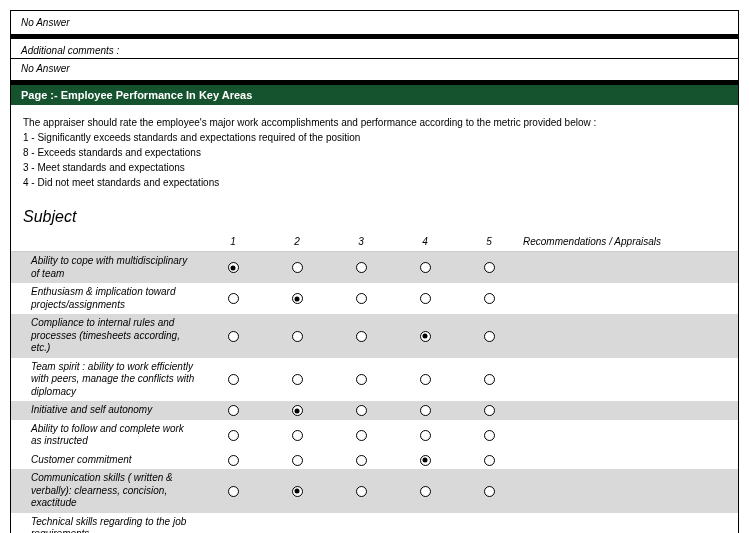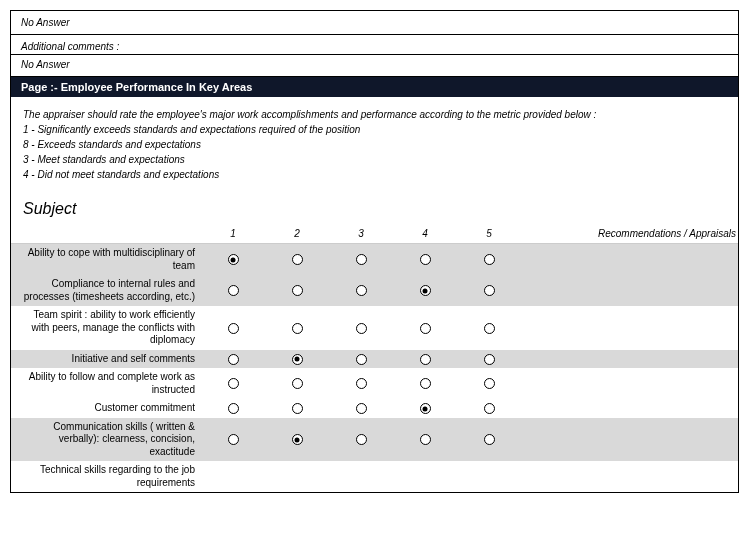--- a/index.html
+++ b/index.html
@@ -10,35 +10,34 @@
     width: 749px;
     font-size: 10px;
     color: #000;
   }
   .outer {
     border: 1px solid #000;
     padding: 0;
   }
   .section {
     padding: 6px 10px;
-    border-bottom: 1px solid #000000;
+    border-bottom: 5px solid #000000;
   }
   .no-border-bottom { border-bottom: none; }
   .italic { font-style: italic; }
   .bold { font-weight: normal; }
   .page-header {
-    background: #0f172a;
+    background: #14532d;
     color: #fff;
     font-weight: bold;
     padding: 4px 10px;
     font-size: 11px;
   }
   .instructions {
     padding: 10px 12px 14px 12px;
-    font-style: italic;
     line-height: 1.5;
   }
   .subject-header {
     padding: 4px 12px 6px 12px;
     font-weight: normal;
     font-style: italic;
     font-size: 16px;
   }
   table.matrix {
     width: 100%;
@@ -47,31 +46,31 @@
   }
   table.matrix th {
     font-style: italic;
     font-weight: normal;
     text-align: center;
     padding: 4px 2px;
     border-bottom: 1px solid #ccc;
   }
   table.matrix th.subject-col { width: 190px; }
   table.matrix th.rating-col { width: 64px; text-align: center; }
-  table.matrix th.rec-col { text-align: right; font-style: italic; margin-top: 20px; }
+  table.matrix th.rec-col { text-align: left; font-style: italic; margin-top: 20px; }
   table.matrix td {
     padding: 3px 4px;
     vertical-align: middle;
   }
   table.matrix tr.shaded td { background: #d9d9d9; }
   table.matrix td.label {
-    padding-left: 12px;
+    font-style: italic;
+    padding-left: 20px;
     padding-right: 6px;
     line-height: 1.25;
-    text-align: right;
   }
   table.matrix td.radio-cell { text-align: center; }
   .radio {
     display: inline-block;
     width: 11px;
     height: 11px;
     border: 1.3px solid #000;
     border-radius: 50%;
     position: relative;
     background: #fff;
@@ -137,40 +136,49 @@
     <tbody id="matrix-body">
         <tr class="shaded">
           <td class="label">Ability to cope with multidisciplinary of team</td>
           <td class="radio-cell"><span class="radio selected"></span></td>
           <td class="radio-cell"><span class="radio"></span></td>
           <td class="radio-cell"><span class="radio"></span></td>
           <td class="radio-cell"><span class="radio"></span></td>
           <td class="radio-cell"><span class="radio"></span></td>
           <td></td>
         </tr>
+        <tr>
+          <td class="label">Enthusiasm &amp; implication toward projects/assignments</td>
+          <td class="radio-cell"><span class="radio"></span></td>
+          <td class="radio-cell"><span class="radio selected"></span></td>
+          <td class="radio-cell"><span class="radio"></span></td>
+          <td class="radio-cell"><span class="radio"></span></td>
+          <td class="radio-cell"><span class="radio"></span></td>
+          <td></td>
+        </tr>
         <tr class="shaded">
           <td class="label">Compliance to internal rules and processes (timesheets according, etc.)</td>
           <td class="radio-cell"><span class="radio"></span></td>
           <td class="radio-cell"><span class="radio"></span></td>
           <td class="radio-cell"><span class="radio"></span></td>
           <td class="radio-cell"><span class="radio selected"></span></td>
           <td class="radio-cell"><span class="radio"></span></td>
           <td></td>
         </tr>
         <tr>
           <td class="label">Team spirit : ability to work efficiently with peers, manage the conflicts with diplomacy</td>
           <td class="radio-cell"><span class="radio"></span></td>
           <td class="radio-cell"><span class="radio"></span></td>
           <td class="radio-cell"><span class="radio"></span></td>
           <td class="radio-cell"><span class="radio"></span></td>
           <td class="radio-cell"><span class="radio"></span></td>
           <td></td>
         </tr>
         <tr class="shaded">
-          <td class="label">Initiative and self comments</td>
+          <td class="label">Initiative and self autonomy</td>
           <td class="radio-cell"><span class="radio"></span></td>
           <td class="radio-cell"><span class="radio selected"></span></td>
           <td class="radio-cell"><span class="radio"></span></td>
           <td class="radio-cell"><span class="radio"></span></td>
           <td class="radio-cell"><span class="radio"></span></td>
           <td></td>
         </tr>
         <tr>
           <td class="label">Ability to follow and complete work as instructed</td>
           <td class="radio-cell"><span class="radio"></span></td>

